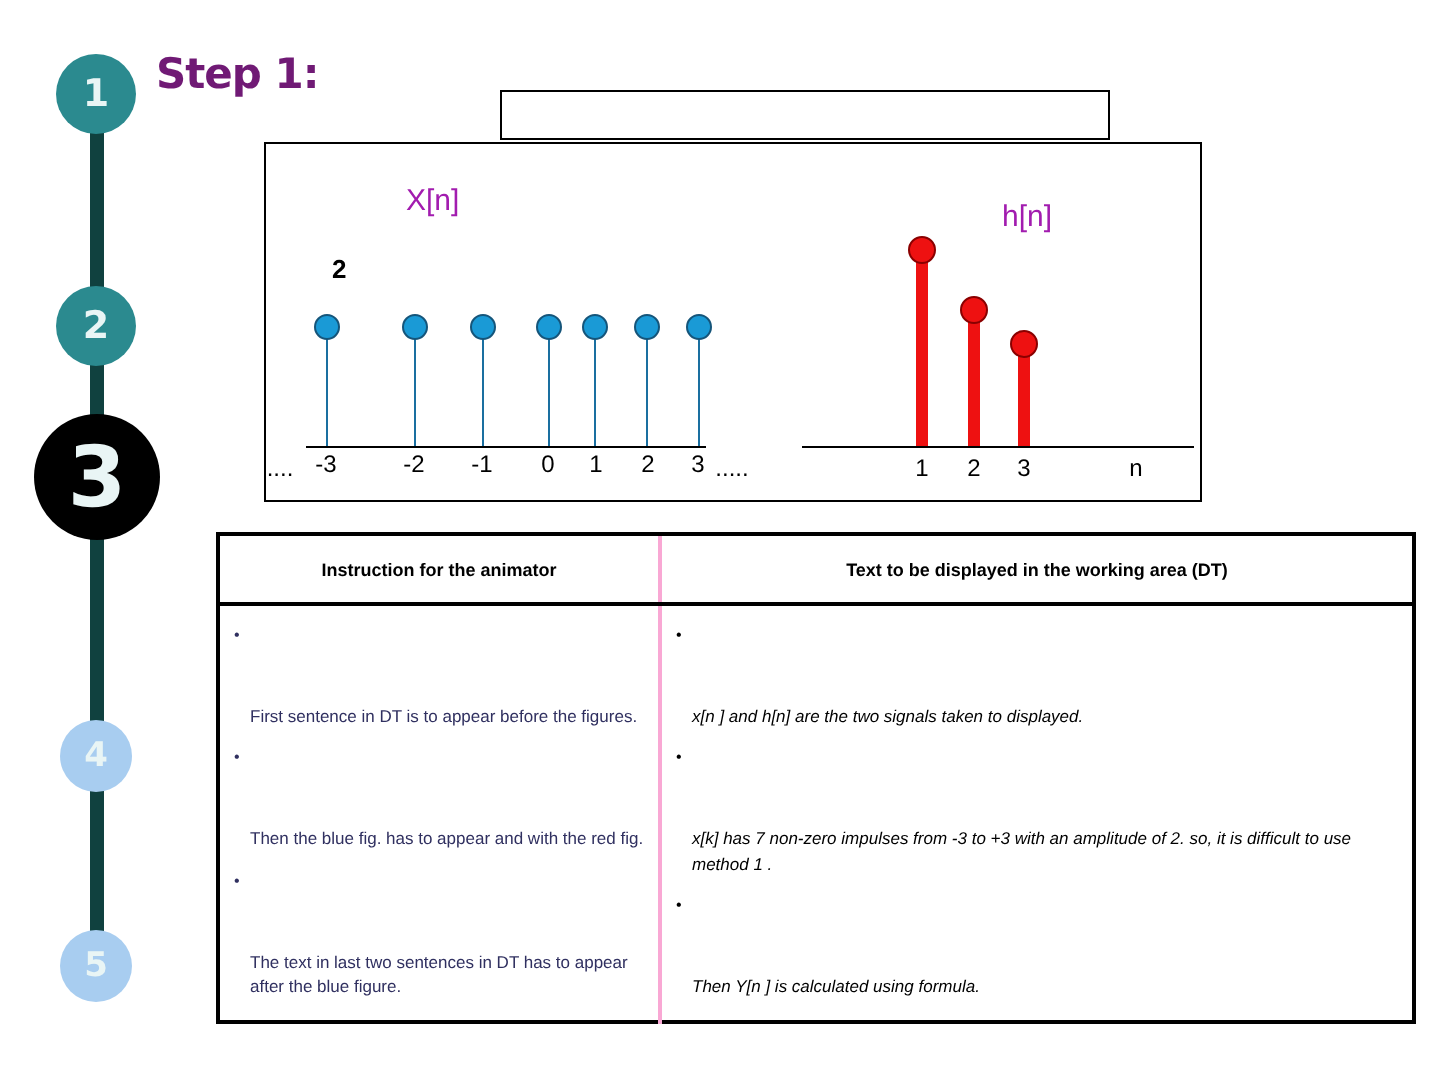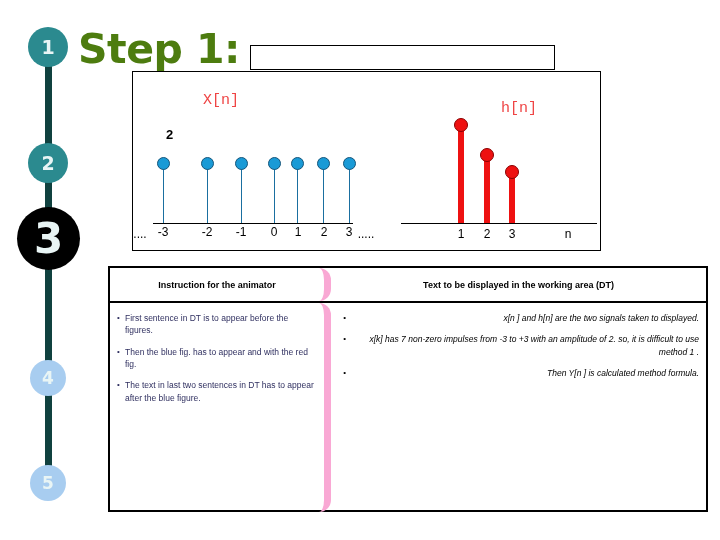--- a/index.html
+++ b/index.html
@@ -40,22 +40,22 @@
     line-height: 1;
     box-sizing: border-box;
   }
 
   
   #step-title {
     position: absolute;
     left: 78px; top: 25px;
     font-family: "DejaVu Sans", sans-serif;
     font-weight: bold;
-    font-size: 41px;
-    color: #4d7c0f;
+    font-size: 21px;
+    color: #701a75;
     letter-spacing: -0.5px;
   }
   #title-blank-box {
     position: absolute;
     left: 250px; top: 45px;
     width: 305px; height: 25px;
     border: 1px solid #000;
     background: #fff;
     box-sizing: border-box;
   }
@@ -64,23 +64,23 @@
   #figure-panel {
     position: absolute;
     left: 132px; top: 71px;
     width: 469px; height: 180px;
     border: 1px solid #000;
     background: #fff;
     box-sizing: border-box;
   }
   .plot-title {
     position: absolute;
-    font-family: Liberation Mono, monospace;
+    font-family: Liberation Sans, sans-serif;
     font-size: 15px;
-    color: #ef4444;
+    color: #a21caf;
   }
   .amp-label {
     position: absolute;
     font-family: "Liberation Sans", sans-serif;
     font-weight: bold;
     font-size: 13px;
     color: #000;
   }
   .axis-line {
     position: absolute;
@@ -115,22 +115,22 @@
   }
   #table-header-row {
     display: flex;
     height: 33px;
     border-bottom: 2px solid #000;
   }
   #table-body-row {
     display: flex;
     height: 209px;
   }
-  .col-left  { width: 221px; box-sizing: border-box; border-right: 7px solid #f9a8d4; border-radius: 12px; }
-  .col-right { width: 375px; box-sizing: border-box; text-align: right; }
+  .col-left  { width: 221px; box-sizing: border-box; border-right: 2px solid #f9a8d4; }
+  .col-right { width: 375px; box-sizing: border-box; }
   .th {
     display: flex;
     align-items: center;
     justify-content: center;
     font-family: "Liberation Sans", sans-serif;
     font-weight: bold;
     font-size: 9px;
     color: #000;
     height: 100%;
     box-sizing: border-box;
@@ -145,21 +145,21 @@
     font-size: 8.5px;
     line-height: 1.45;
     margin-bottom: 9px;
   }
   .bullet-dot {
     flex: 0 0 auto;
     width: 8px;
     font-size: 8px;
     line-height: 1.45;
   }
-  .bullet-text { flex: 1 1 auto; }
+  .bullet-text { flex: 1 1 auto; margin-top: 40px; }
   .left-text  { color: #303060; font-family: "Liberation Sans", sans-serif; }
   .right-text { color: #000000; font-family: "Liberation Sans", sans-serif; }
   .right-text em, .ital { font-style: italic; }
 </style>
 </head>
 <body>
 
 <div id="stepper">
   <div class="rail-line" style="top:48px;height:120px;"></div>
   <div class="rail-line" style="top:168px;height:44px;"></div>
@@ -279,18 +279,18 @@
       <div class="bullet-item right-text">
         <span class="bullet-dot">•</span>
         <span class="bullet-text ital">x[n ] and h[n]  are the two signals taken to displayed.</span>
       </div>
       <div class="bullet-item right-text">
         <span class="bullet-dot">•</span>
         <span class="bullet-text ital">x[k] has 7 non-zero impulses  from -3 to +3 with an amplitude of 2. so, it  is difficult to use method 1 .</span>
       </div>
       <div class="bullet-item right-text">
         <span class="bullet-dot">•</span>
-        <span class="bullet-text ital">Then  Y[n ] is calculated method formula.</span>
+        <span class="bullet-text ital">Then  Y[n ] is calculated using formula.</span>
       </div>
     </div>
 
   </div>
 </div>
 
 </body></html>

